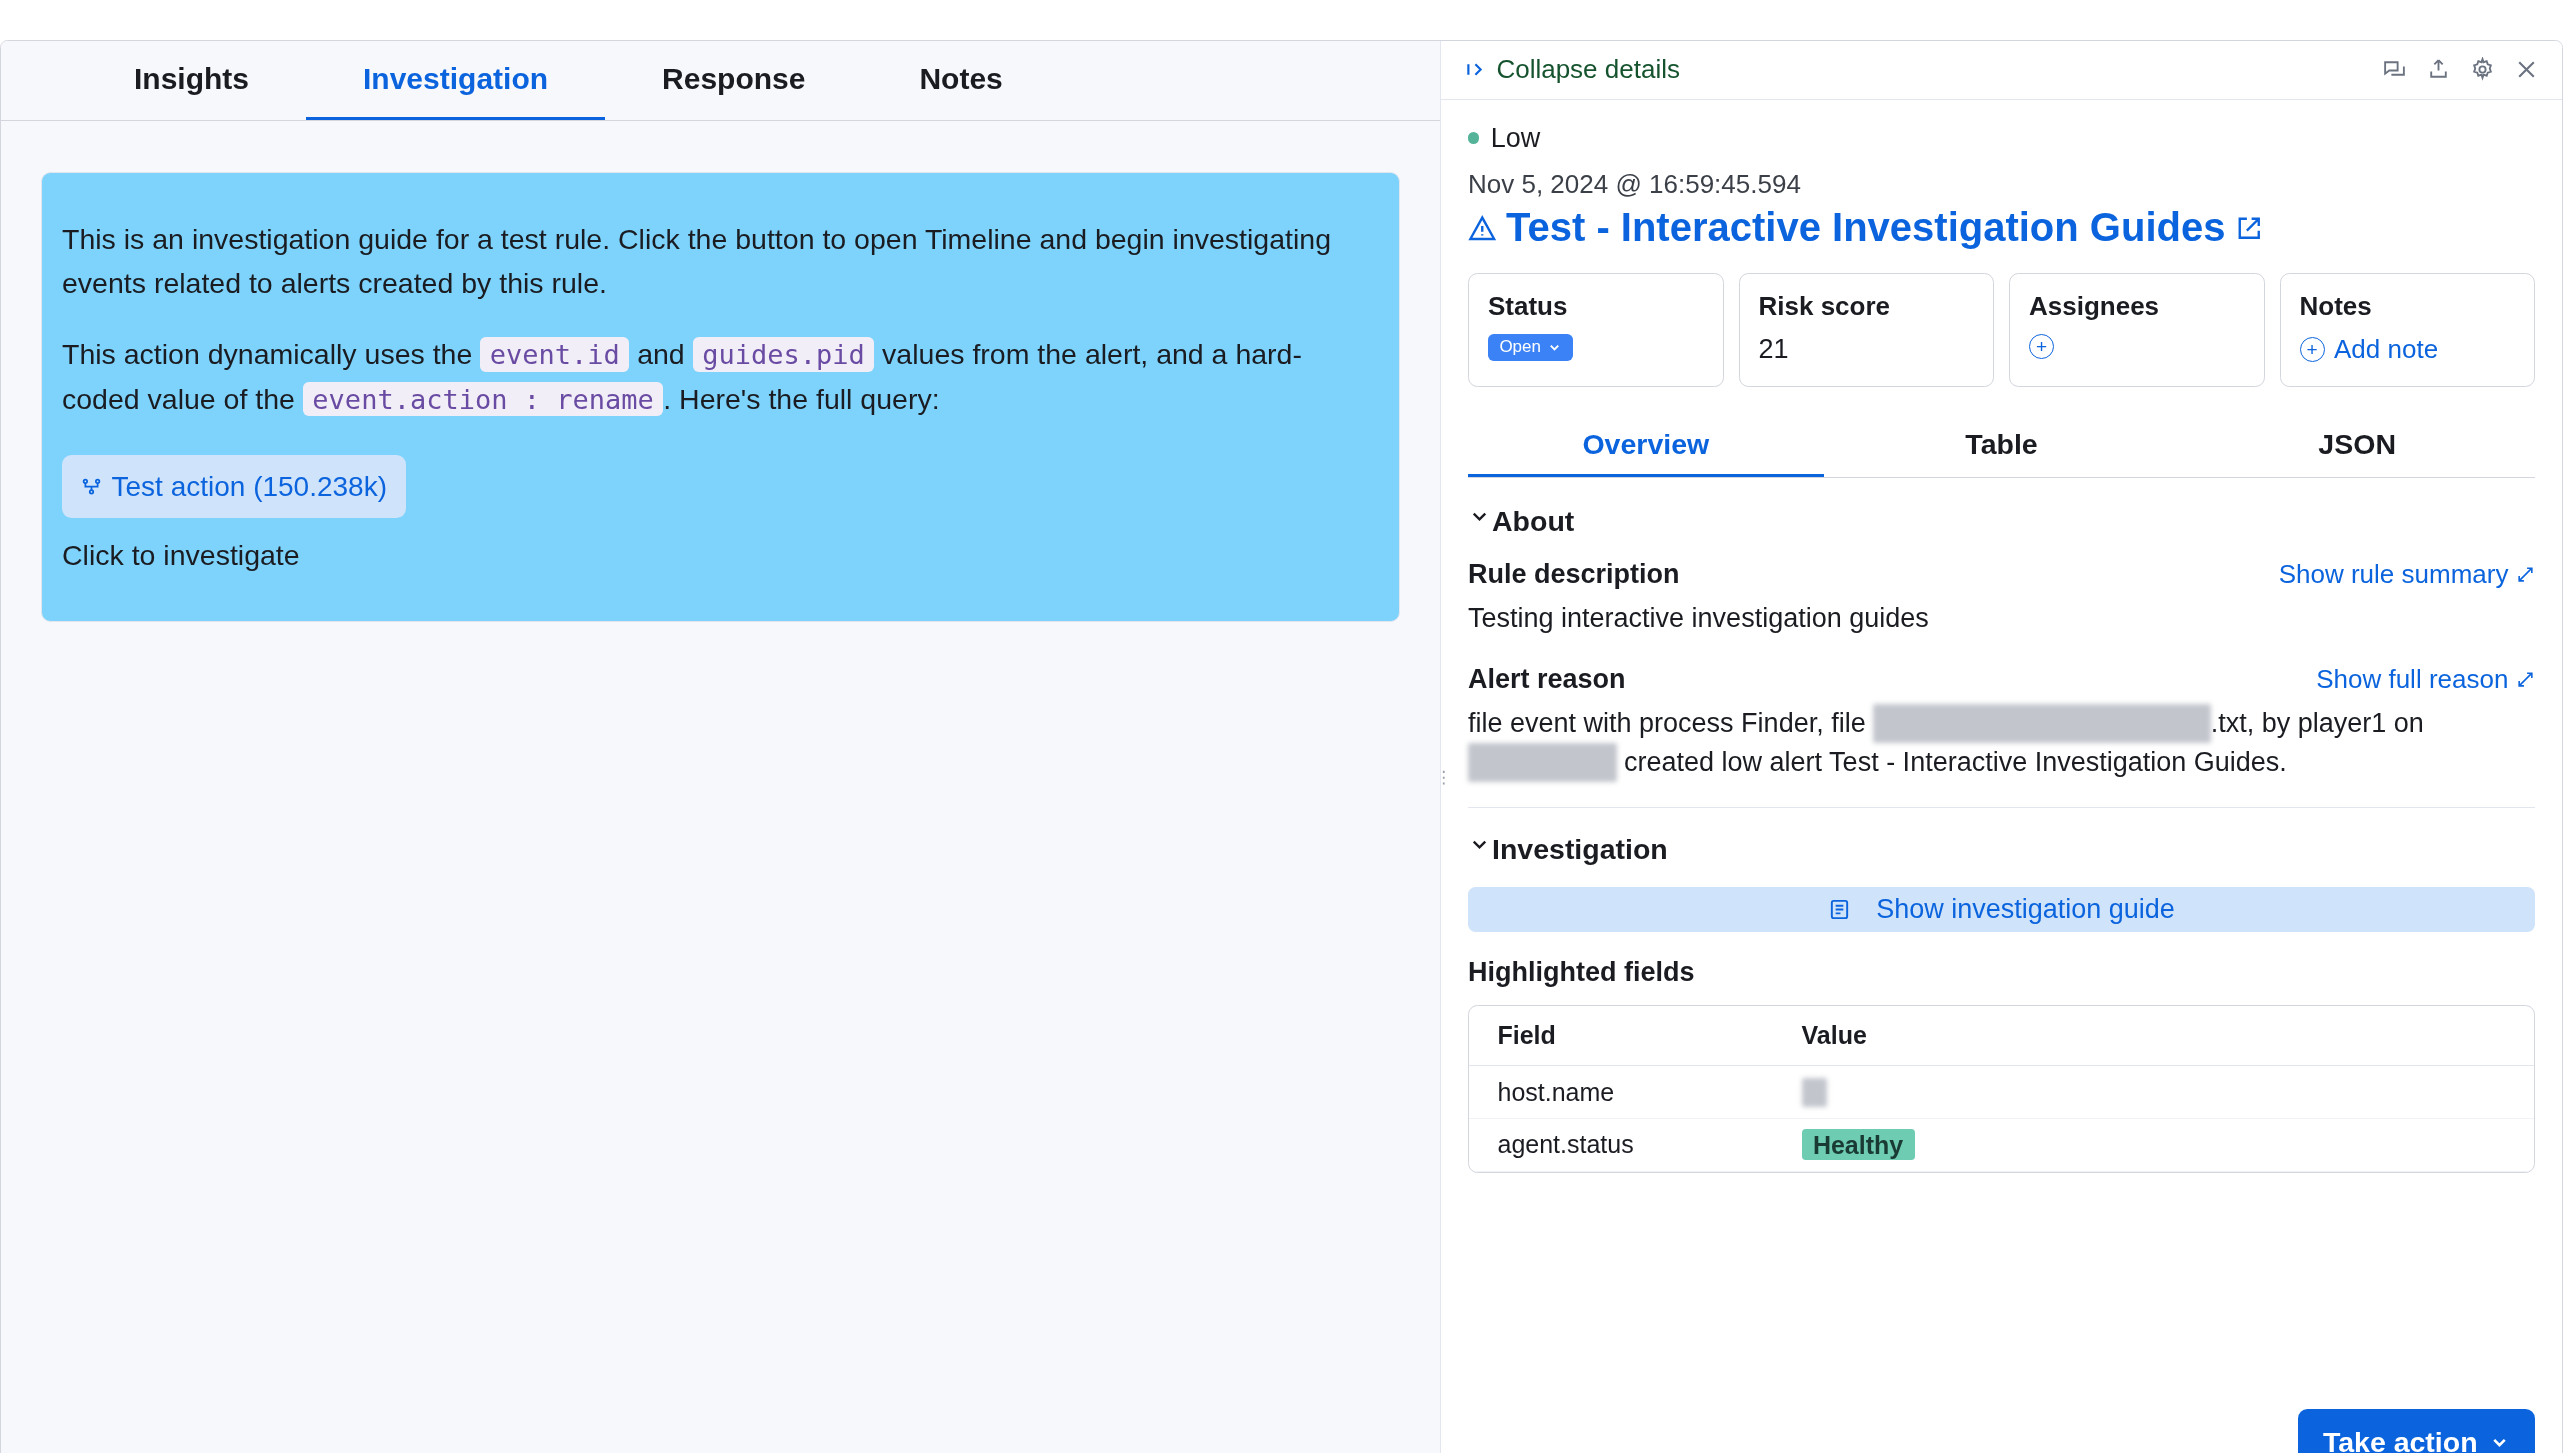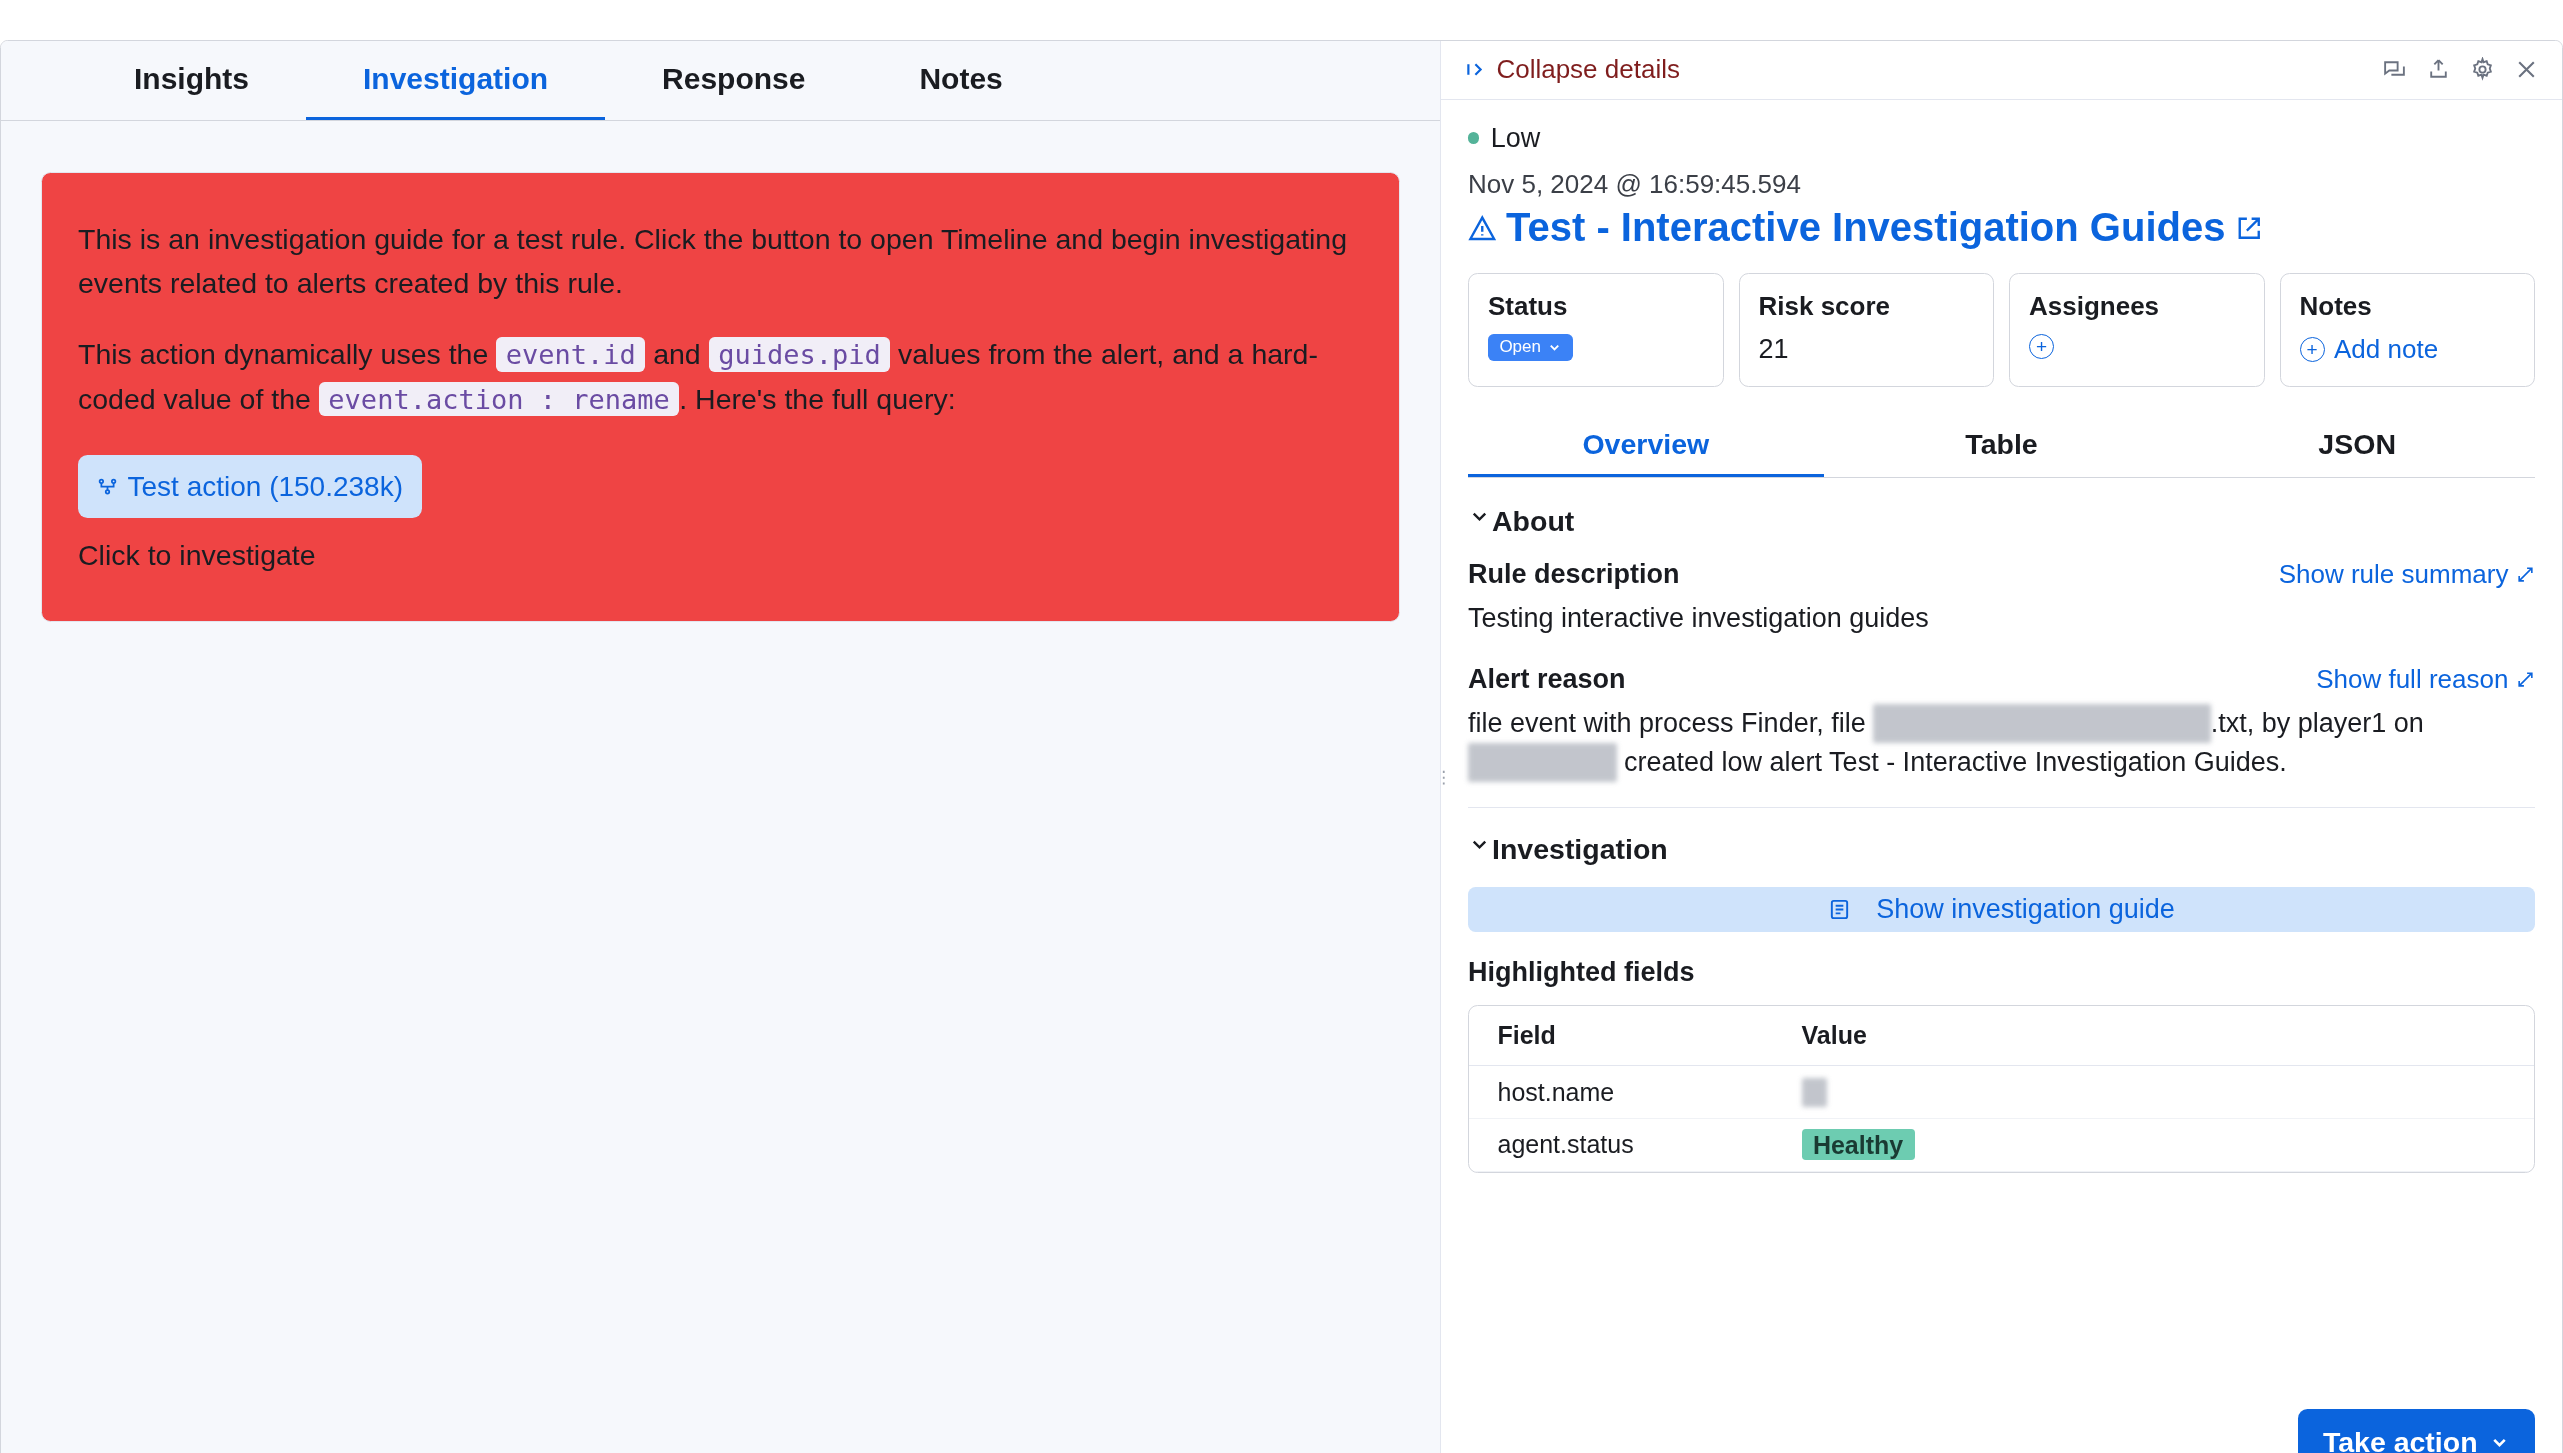--- a/index.html
+++ b/index.html
@@ -41,24 +41,24 @@
   color: #1a1c21;
   cursor: pointer;
   border-bottom: 3.8px solid transparent;
 }
 .main-tab.active {
   color: #0b64dd;
   border-bottom-color: #0b64dd;
 }
 .guide-card {
   margin: 51px 40px;
-  background: #ef4444;
+  background: #7dd3fc;
   border: 1px solid #e3e6ef;
   border-radius: 9.5px;
-  padding: 44px 36px;
+  padding: 44px 20px;
 }
 .guide-text {
   font-size: 28.5px;
   line-height: 1.55;
   color: #1a1c21;
 }
 .guide-text p { margin-bottom: 27px; }
 .code-inline {
   background: #f1eef7;
   border-radius: 5.7px;
@@ -97,21 +97,21 @@
   display: flex;
   align-items: center;
   justify-content: space-between;
   padding: 13.3px 23px 13.3px 23px;
   border-bottom: 1px solid #e3e6ef;
 }
 .collapse-link {
   display: inline-flex;
   align-items: center;
   gap: 11.4px;
-  color: #7f1d1d;
+  color: #14532d;
   font-size: 26px;
   font-weight: 500;
   cursor: pointer;
   text-align: right;
 }
 .header-icons {
   display: flex;
   gap: 19px;
   align-items: center;
 }

